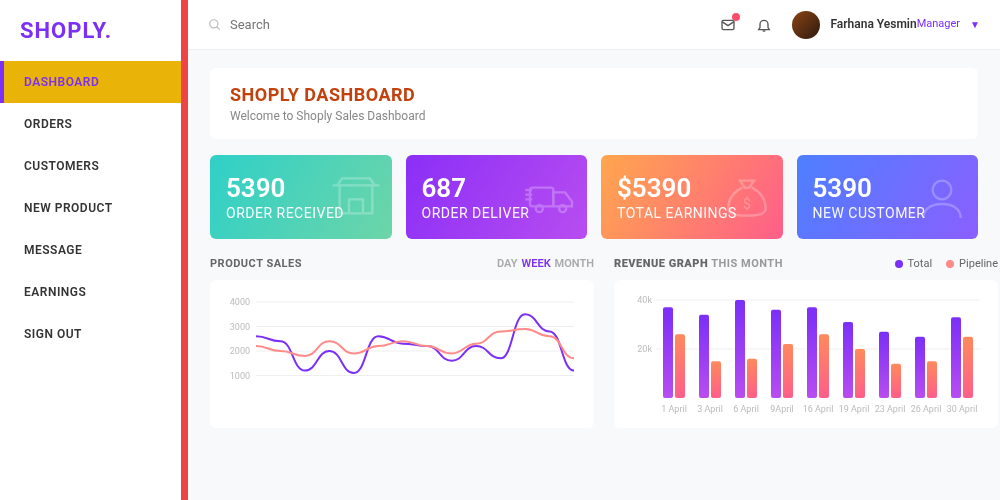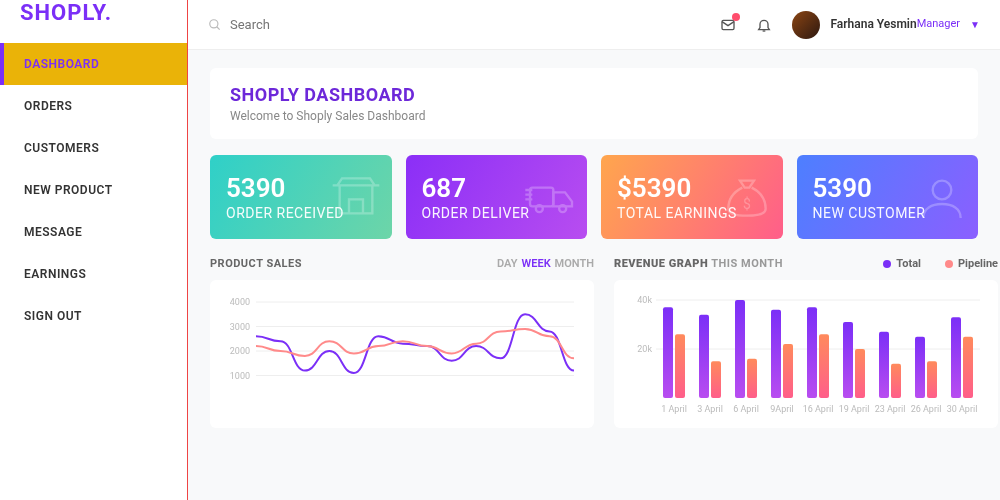--- a/index.html
+++ b/index.html
@@ -1,55 +1,55 @@
 <!DOCTYPE html>
 <html><head>
 <meta charset="utf-8">
 <style>
 *{margin:0;padding:0;box-sizing:border-box;font-family:-apple-system,BlinkMacSystemFont,"Segoe UI",Roboto,sans-serif}
 body{background:#f8f9fa;width:1000px;height:500px;overflow:hidden}
 .app{display:flex;width:100%;height:100%}
-.sidebar{width:188px;background:#fff;border-right:1px solid #ef4444;}
+.sidebar{width:188px;background:#fff;border-right:7px solid #ef4444;padding-top:18px}
 .logo{font-size:22px;font-weight:700;color:#7b2ff7;padding:0 20px 18px;letter-spacing:1px}
 .nav-item{padding:14px 20px;font-size:12px;font-weight:600;color:#333;letter-spacing:.5px;cursor:pointer;border-left:4px solid transparent}
 .nav-item.active{color:#7b2ff7;border-left-color:#7b2ff7;background:#eab308}
 .main{flex:1;display:flex;flex-direction:column;overflow:hidden}
 .topbar{height:50px;background:#fff;border-bottom:1px solid #eee;display:flex;align-items:center;padding:0 20px;gap:10px}
 .search-wrap{display:flex;align-items:center;gap:8px;flex:1;color:#999}
 .search-input{border:none;outline:none;font-size:13px;color:#999;flex:1}
 .top-icons{display:flex;align-items:center;gap:20px}
 .icon-btn{position:relative;color:#555;cursor:pointer}
 .badge{position:absolute;top:-4px;right:-4px;width:8px;height:8px;background:#ff4d6d;border-radius:50%}
 .user{display:flex;align-items:center;gap:10px;cursor:pointer}
 .avatar{width:28px;height:28px;border-radius:50%;background:linear-gradient(135deg,#8b4513,#2d1810)}
 .user-info{display:flex;flex-direction:row;line-height:1.2}
 .user-name{font-size:12px;font-weight:600;color:#333}
 .user-role{font-size:11px;color:#7b2ff7}
 .chev{color:#7b2ff7;font-size:10px}
 .content{flex:1;padding:18px 22px;overflow:hidden}
 .header-card{background:#fff;border-radius:6px;padding:16px 20px;margin-bottom:16px}
-.header-title{font-size:18px;font-weight:700;color:#6d28d9;letter-spacing:.5px;margin-bottom:4px}
+.header-title{font-size:18px;font-weight:700;color:#c2410c;letter-spacing:.5px;margin-bottom:4px}
 .header-sub{font-size:12px;color:#888}
 .stats{display:flex;gap:14px;margin-bottom:18px}
 .stat-card{flex:1;padding:18px 16px;border-radius:6px;color:#fff;position:relative;overflow:hidden}
 .stat-card.c1{background:linear-gradient(120deg,#2fd0c8,#6dd5a8)}
 .stat-card.c2{background:linear-gradient(120deg,#8b2ff7,#b84df0)}
 .stat-card.c3{background:linear-gradient(120deg,#ffa64d,#ff5e8a)}
 .stat-card.c4{background:linear-gradient(120deg,#4d7fff,#8b5fff)}
 .stat-num{font-size:26px;font-weight:600;margin-bottom:2px}
 .stat-lbl{font-size:14px;letter-spacing:.5px;opacity:.95}
 .stat-icon{position:absolute;right:8px;top:50%;transform:translateY(-50%);opacity:.25}
 .charts{display:flex;gap:20px}
 .chart-col{flex:1;display:flex;flex-direction:column}
 .chart-head{display:flex;align-items:center;margin-bottom:10px;font-size:11px}
 .chart-title{font-weight:700;color:#666;letter-spacing:.5px;margin-right:auto}
 .chart-title span{font-weight:700;color:#999}
 .tabs{display:flex;gap:4px;color:#aaa;font-weight:600}
 .tabs .active{color:#7b2ff7}
-.legend{display:flex;gap:24px;font-weight:700;color:#666}
+.legend{display:flex;gap:14px;font-weight:400;color:#666}
 .legend-item{display:flex;align-items:center;gap:5px}
 .dot{width:8px;height:8px;border-radius:50%}
 .chart-card{background:#fff;border-radius:6px;padding:14px 12px;flex:1}
 svg{display:block}
 .axis-label{font-size:9px;fill:#bbb}
 .grid-line{stroke:#eee;stroke-width:1}
 </style>
 </head>
 <body>
 

